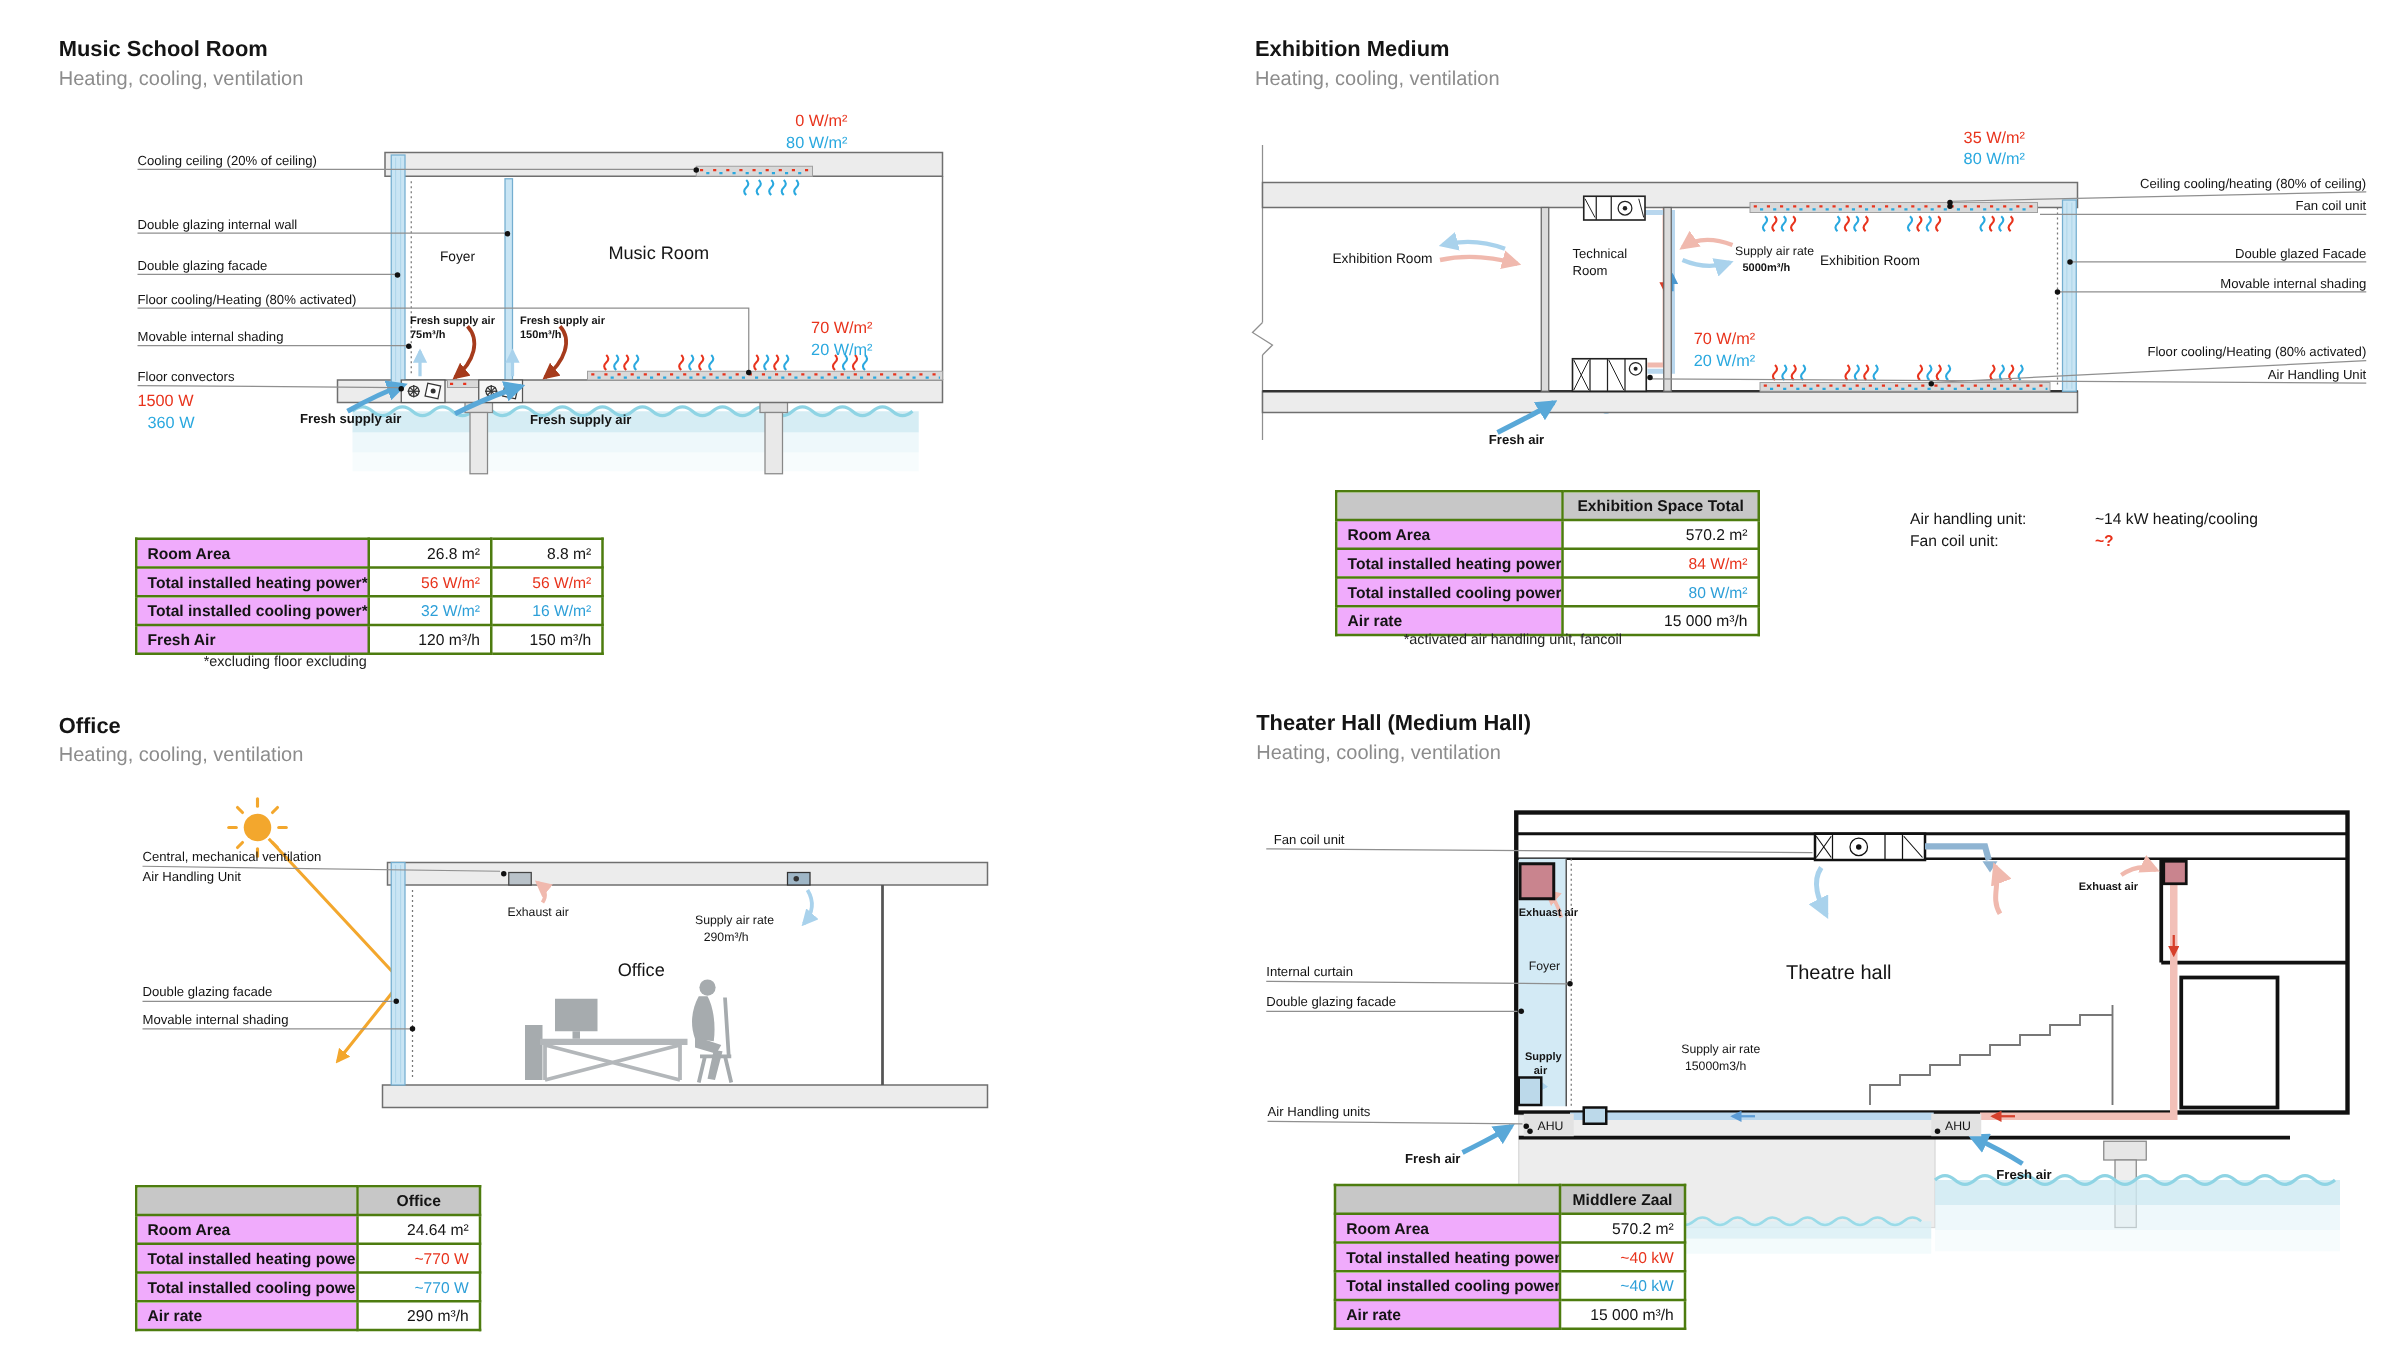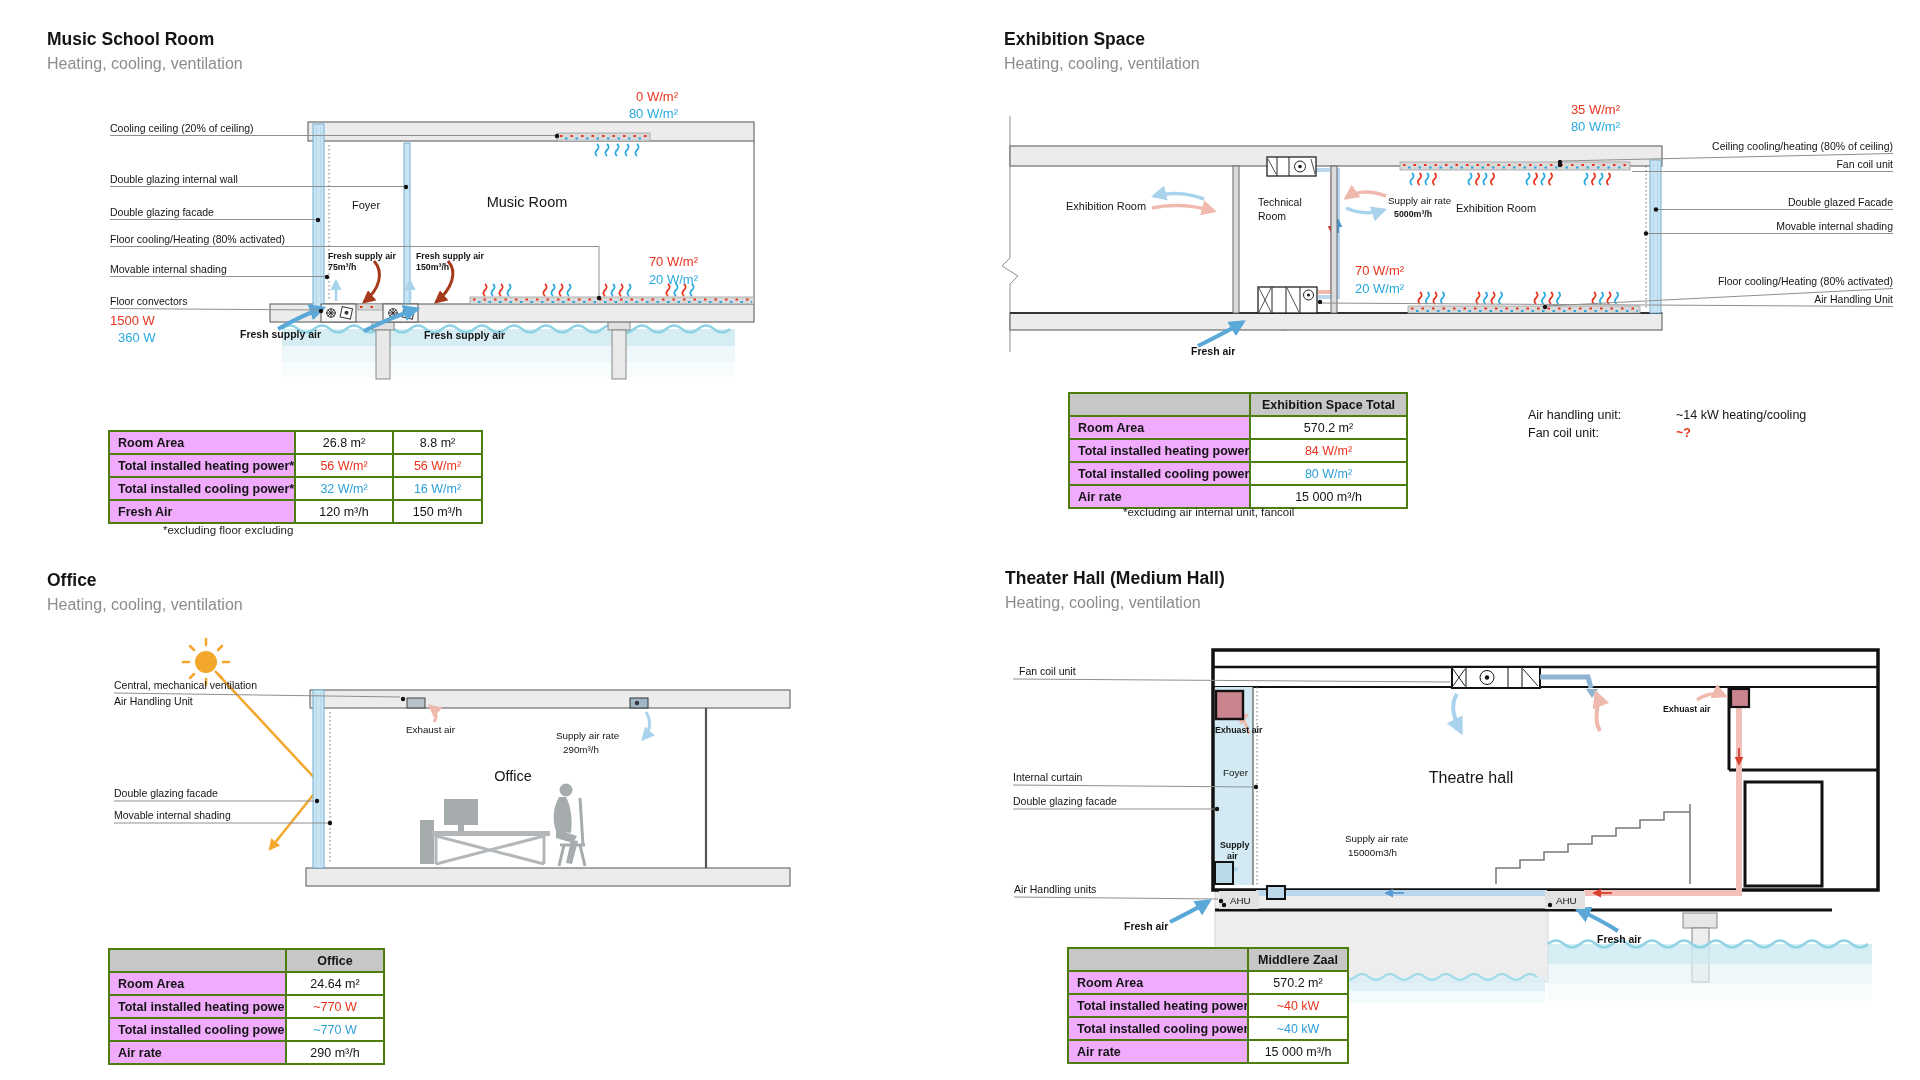--- a/index.html
+++ b/index.html
@@ -24,36 +24,36 @@
   .glz{fill:#c9e5f4;stroke:#74aed0;stroke-width:1}
   .glzline{stroke:#a9d3e8;stroke-width:.7}
   .shade{stroke:#777;stroke-width:1;stroke-dasharray:1.5 2.5;fill:none}
   .strip{fill:#d9d9d9;stroke:#a0a0a0;stroke-width:.8}
   .dashR{stroke:#e8331c;stroke-width:1.8;stroke-dasharray:2.5 8;fill:none}
   .dashB{stroke:#29a8df;stroke-width:1.8;stroke-dasharray:2.5 8;stroke-dashoffset:-5;fill:none}
   .blk{stroke:#111;fill:none}
   table.dt{position:absolute;border-collapse:collapse;font-size:12.5px;color:#141414;table-layout:fixed}
   table.dt td{border:2px solid #4d7c0f;padding:0 8px;height:21px;white-space:nowrap;overflow:hidden}
   td.l{background:#f0abfc;font-weight:bold}
-  td.v{background:#fff;text-align:center}
+  td.v{background:#fff;text-align:right}
   td.h{background:#c7c7c7;font-weight:bold;text-align:center}
   .txt-red{color:#e8331c}.txt-blue{color:#2d9fd8}
   .fnote{position:absolute;font-size:11.5px;color:#232323}
   .notes{position:absolute;font-size:12.5px;line-height:18px}
   .notes .nl{font-weight:normal;display:inline-block;width:148px}
 </style>
 </head>
 <body>
 
 <div id="canvas">
 
   <div class="sec-title" style="left:47px;top:29px">Music School Room</div>
   <div class="sec-sub" style="left:47px;top:55px">Heating, cooling, ventilation</div>
 
-  <div class="sec-title" style="left:1004px;top:29px">Exhibition Space</div>
+  <div class="sec-title" style="left:1004px;top:29px">Exhibition Medium</div>
   <div class="sec-sub" style="left:1004px;top:55px">Heating, cooling, ventilation</div>
 
   <div class="sec-title" style="left:47px;top:570px">Office</div>
   <div class="sec-sub" style="left:47px;top:596px">Heating, cooling, ventilation</div>
 
   <div class="sec-title" style="left:1005px;top:568px">Theater Hall (Medium Hall)</div>
   <div class="sec-sub" style="left:1005px;top:594px">Heating, cooling, ventilation</div>
 
   <svg style="left:90px;top:85px" width="700" height="310" viewBox="90 85 700 310">
     <defs>
@@ -420,21 +420,21 @@
     <tr>
       <td class="l">Total installed cooling power*</td>
       <td class="v txt-blue">80 W/m²</td>
         </tr>
     <tr>
       <td class="l">Air rate</td>
       <td class="v">15 000 m³/h</td>
         </tr>
   </tbody>
     </table>
-  <div class="fnote" style="left:1123px;top:506px">*excluding air internal unit, fancoil</div>
+  <div class="fnote" style="left:1123px;top:506px">*activated air handling unit, fancoil</div>
 
   <div class="notes" style="left:1528px;top:406px">
     <div><span class="nl">Air handling unit:</span><span>~14 kW heating/cooling</span></div>
     <div><span class="nl">Fan coil unit:</span><span class="txt-red" style="font-weight:bold">~?</span></div>
   </div>
 
   <svg style="left:40px;top:630px" width="760" height="315" viewBox="40 630 760 315">
     <defs>
       <marker id="o_pk" viewBox="0 0 10 10" refX="8" refY="5" markerWidth="4.4" markerHeight="4.4" orient="auto">
           <path d="M0,0 L10,5 L0,10 z" fill="#f0b9ae"></path>

